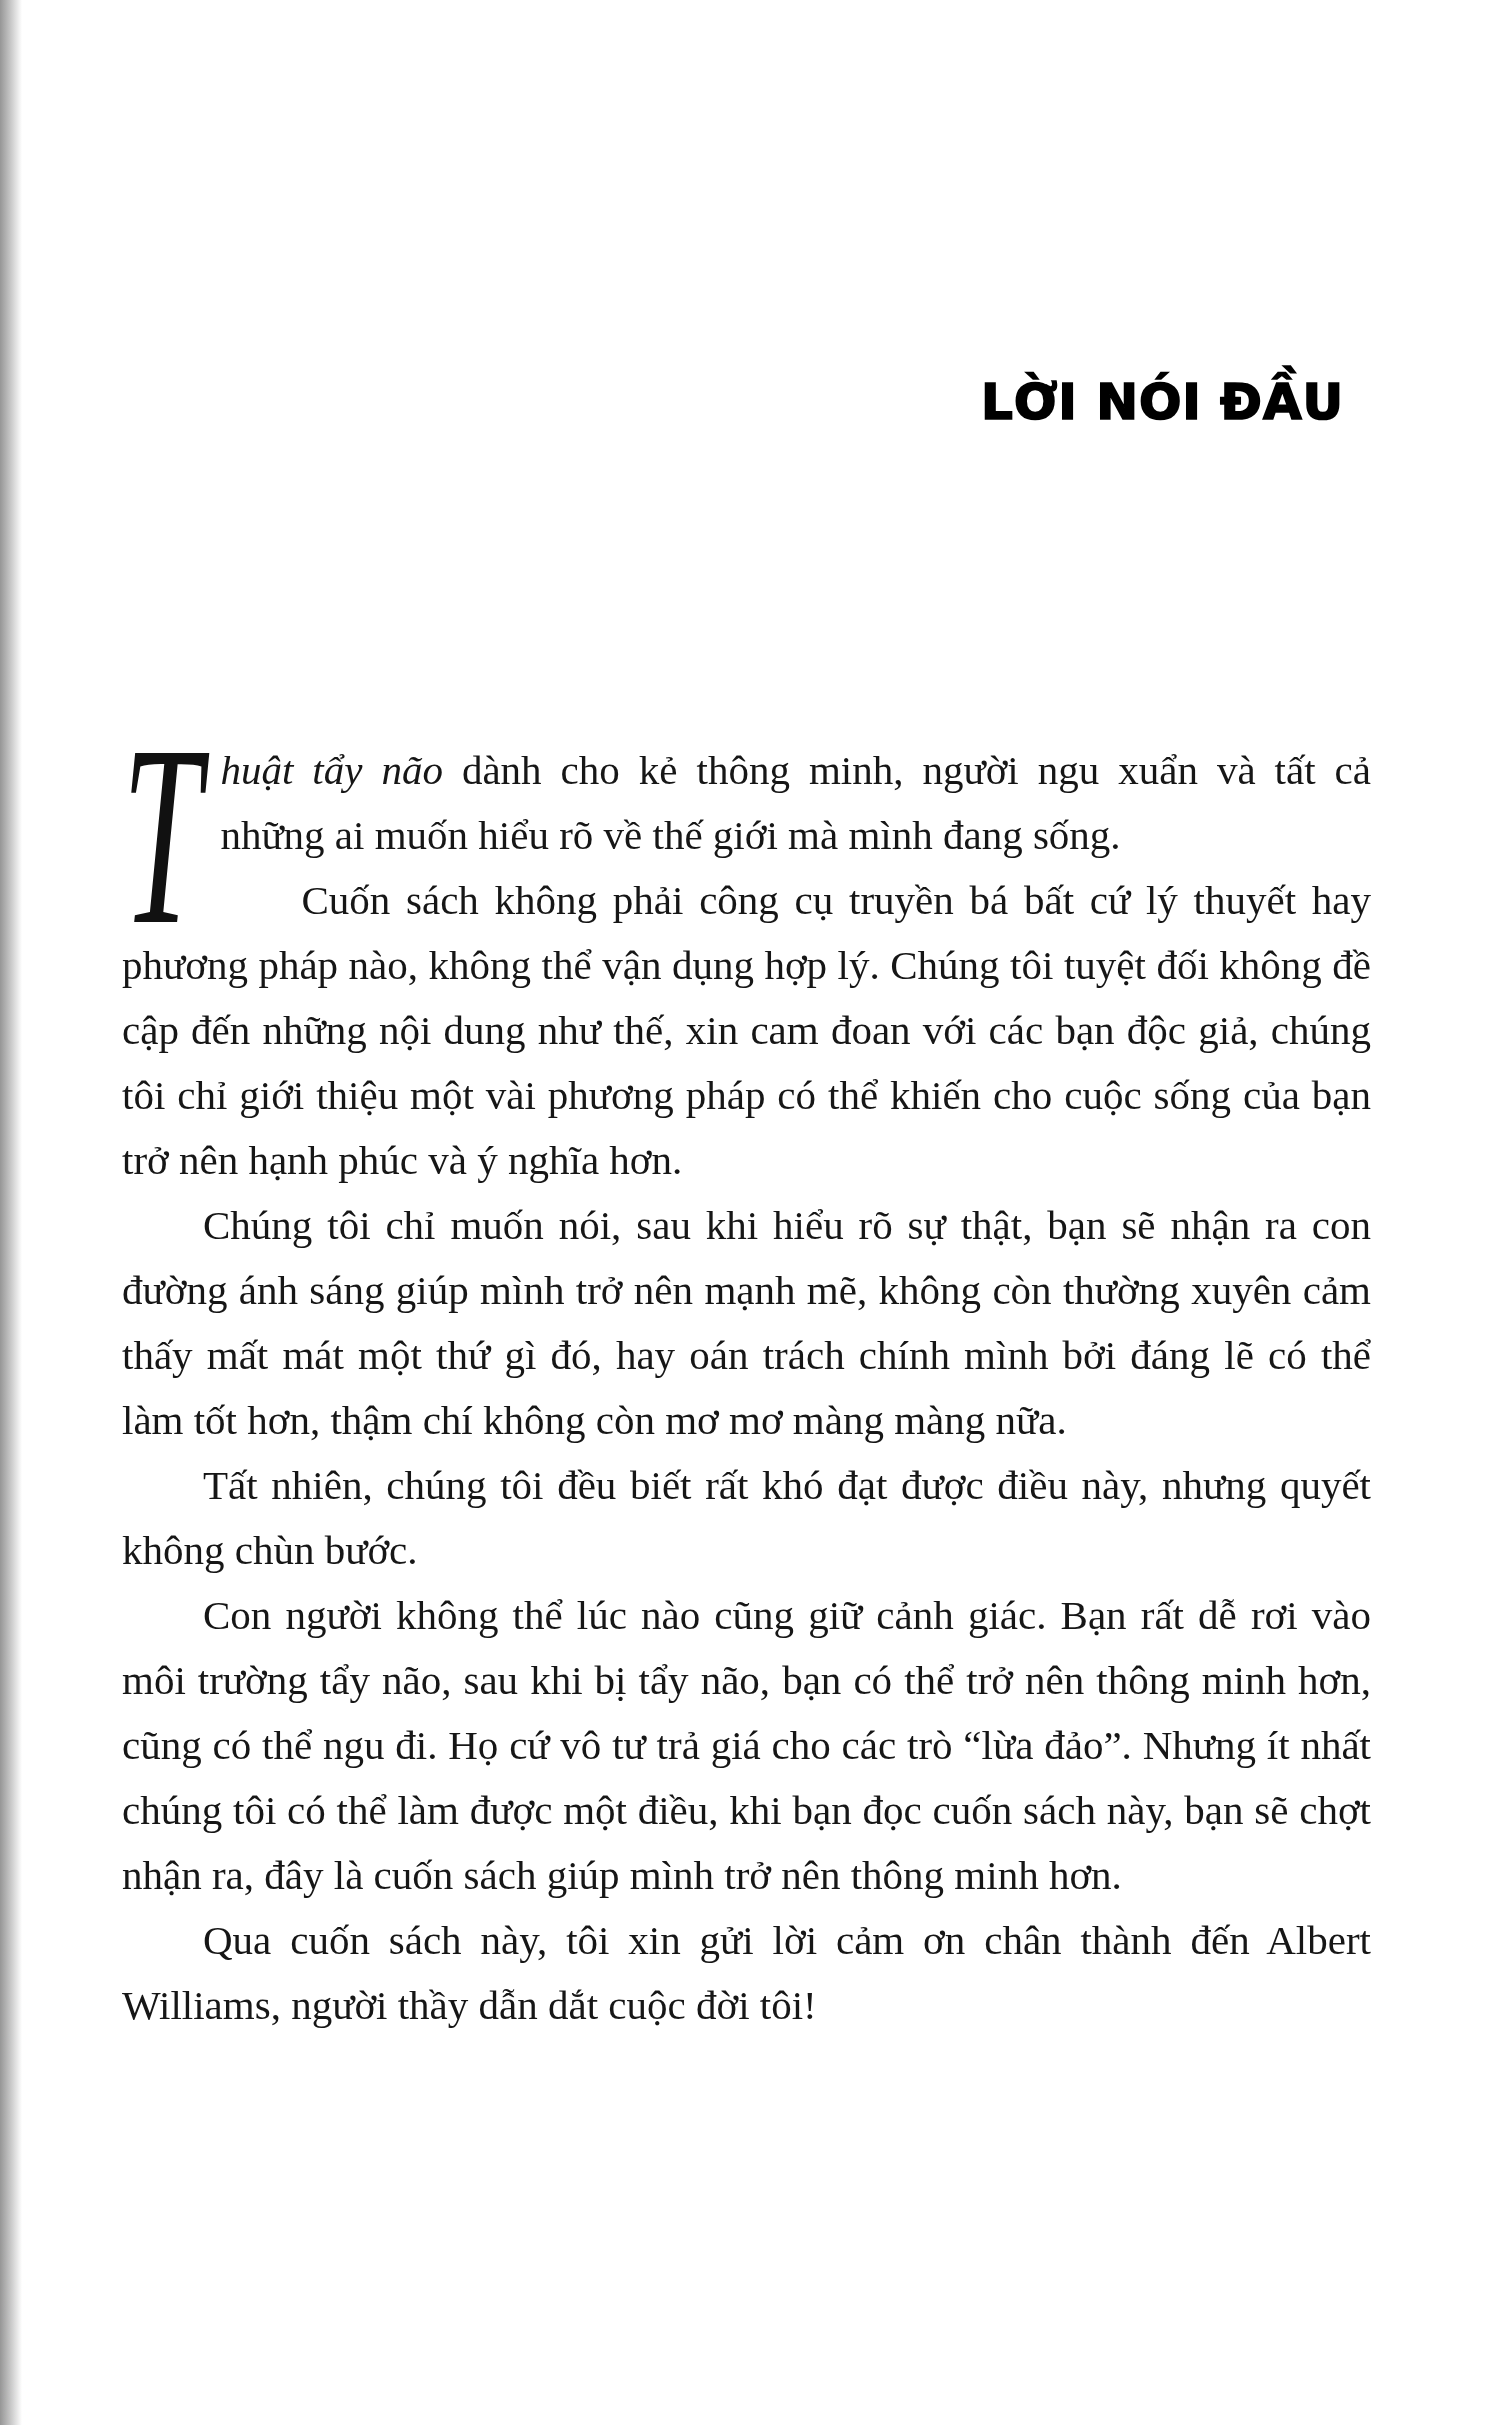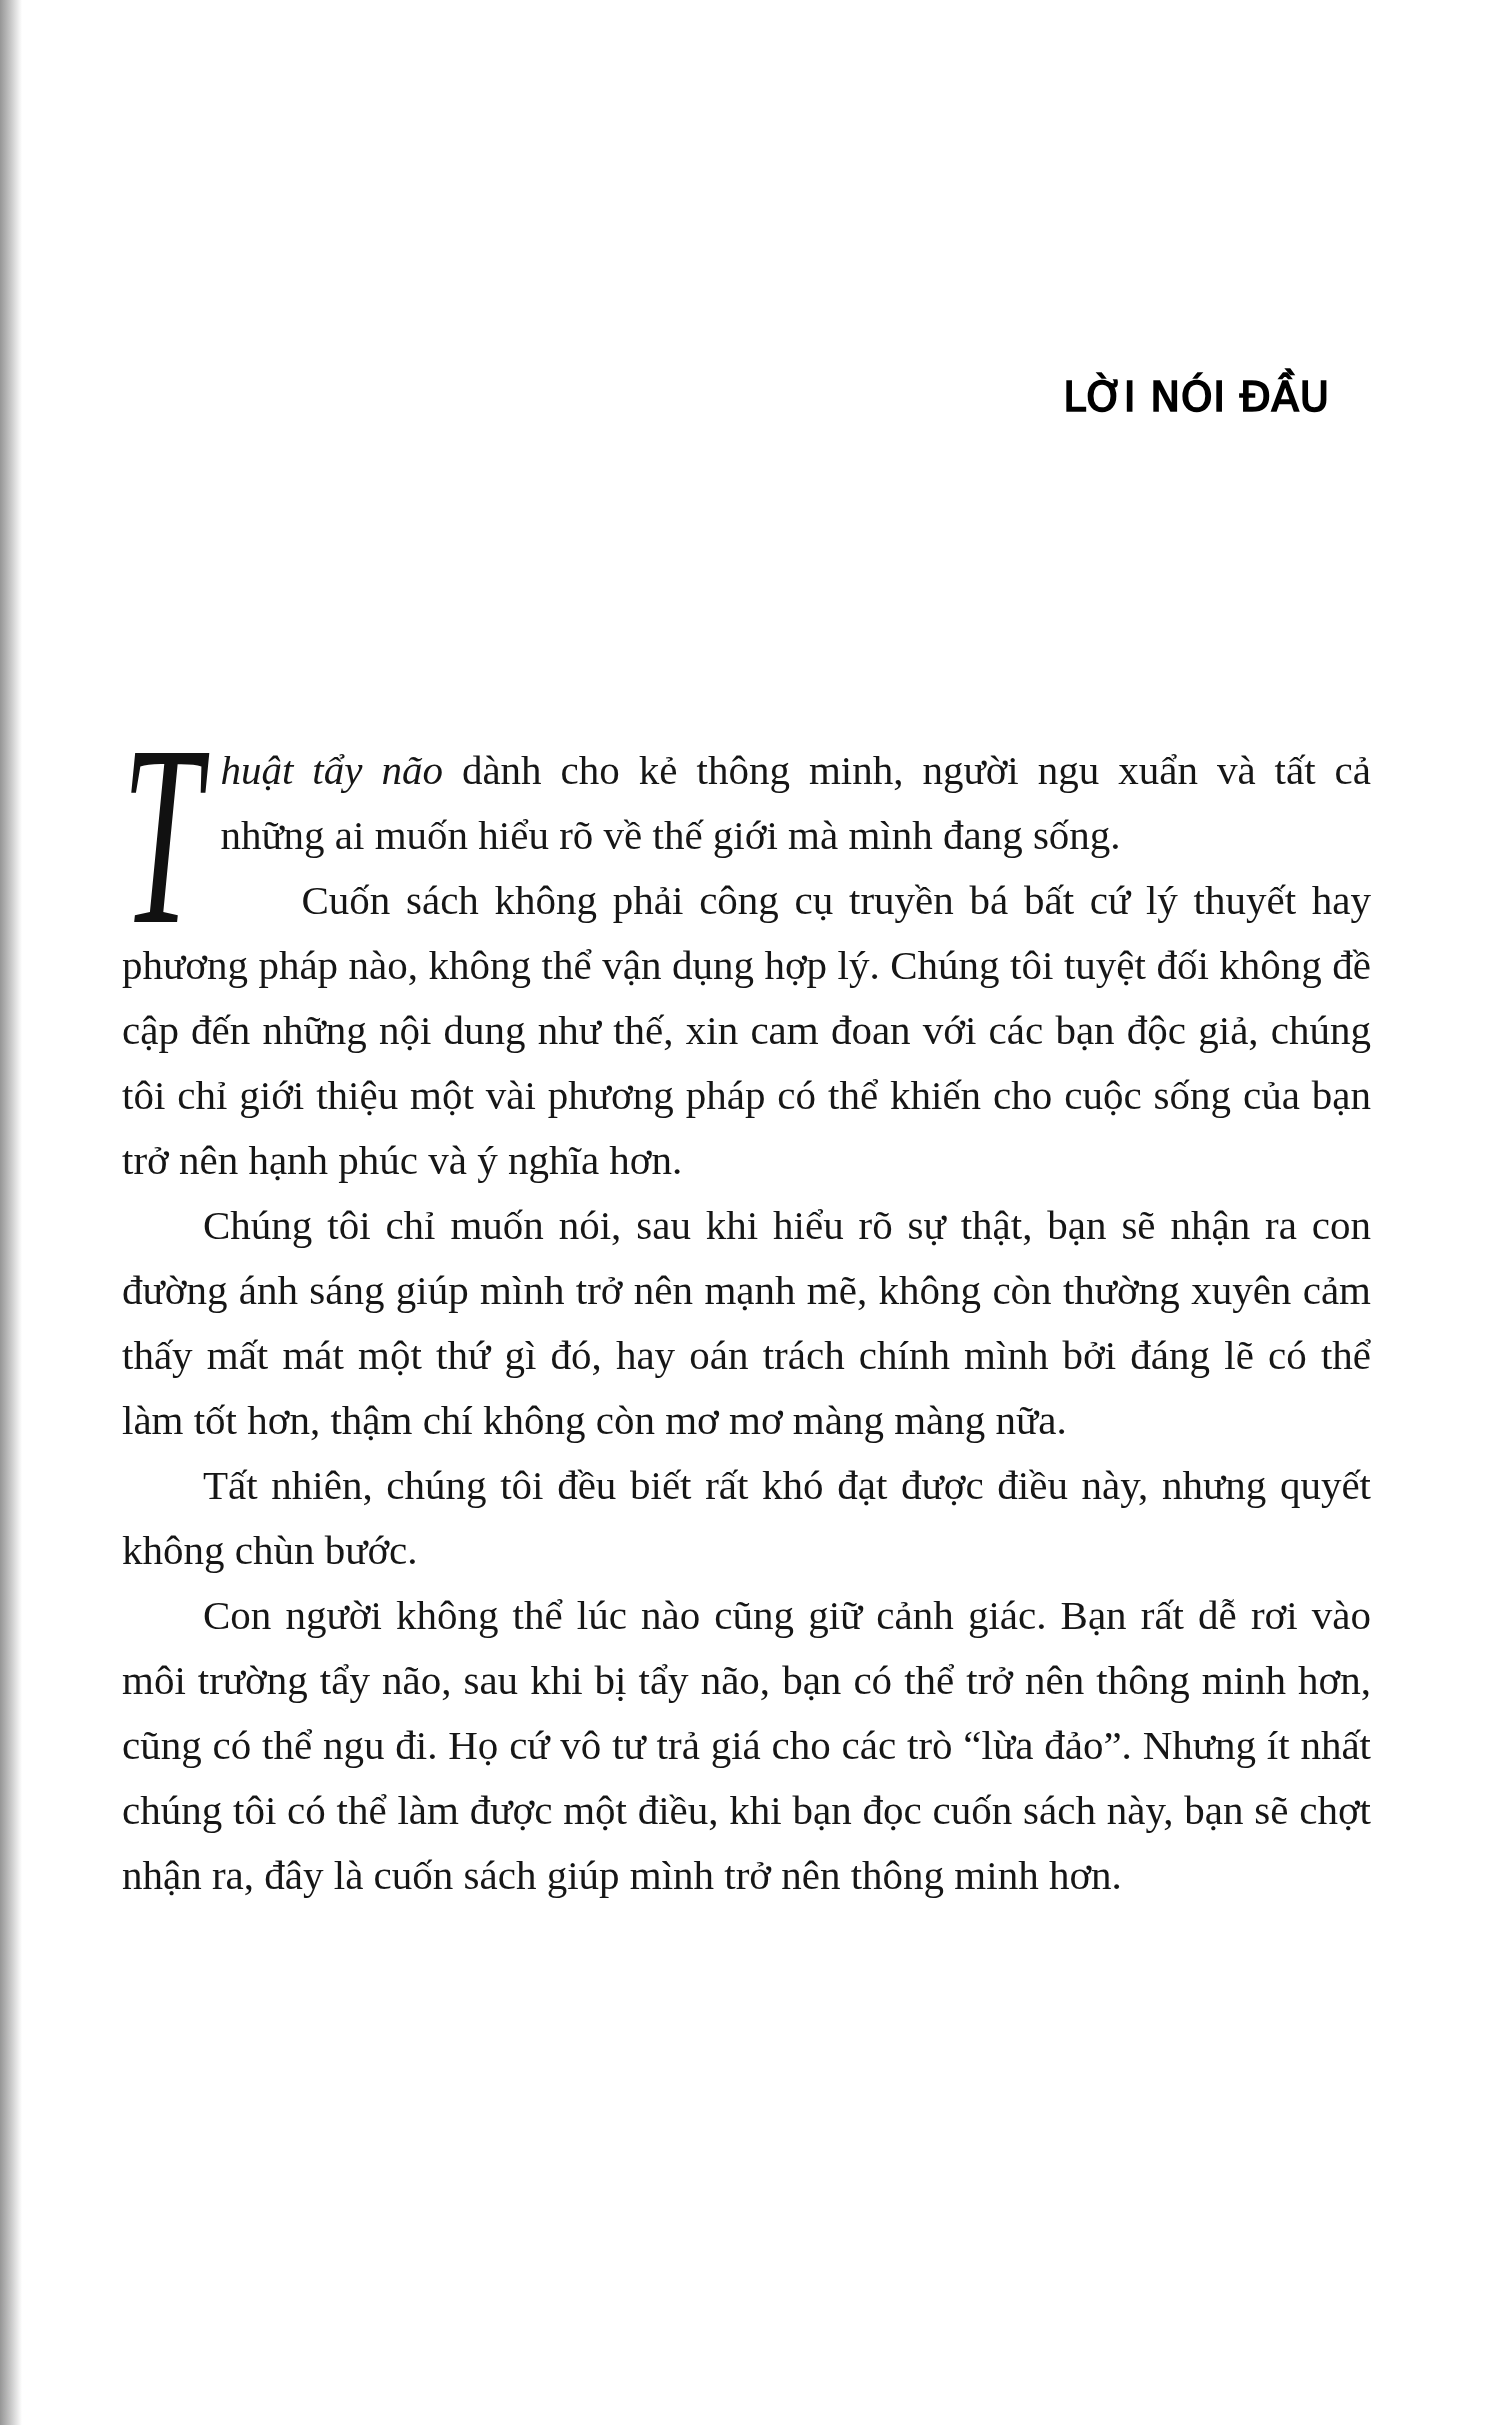--- a/index.html
+++ b/index.html
@@ -20,25 +20,25 @@
     position: absolute;
     left: 0;
     top: 0;
     width: 22.4px;
     height: 100%;
     background: linear-gradient(90deg, #969696 0%, #c4c4c4 45%, #ffffff 100%);
   }
   .title {
     position: absolute;
     top: 377px;
-    right: 180px;
+    right: 166px;
     margin: 0;
     font-family: "DejaVu Sans", sans-serif;
-    font-weight: normal;
-    font-size: 40px;
+    font-weight: bold;
+    font-size: 50px;
     line-height: 1;
     letter-spacing: 0.9px;
     color: #000000;
     -webkit-text-stroke: 1.7px #000000;
     white-space: nowrap;
   }
   .body-text {
     position: absolute;
     left: 122px;
     top: 738px;
@@ -97,17 +97,18 @@
 
     <p class="para indent">Cuốn sách không phải công cụ truyền bá bất cứ lý thuyết hay phương pháp nào, không thể vận dụng hợp lý. Chúng tôi tuyệt đối không đề cập đến những nội dung như thế, xin cam đoan với các bạn độc giả, chúng tôi chỉ giới thiệu một vài phương pháp có thể khiến cho cuộc sống của bạn trở nên hạnh phúc và ý nghĩa hơn.</p>
 
     <p class="para indent">Chúng tôi chỉ muốn nói, sau khi hiểu rõ sự thật, bạn sẽ nhận ra con đường ánh sáng giúp mình trở nên mạnh mẽ, không còn thường xuyên cảm thấy mất mát một thứ gì đó, hay oán trách chính mình bởi đáng lẽ có thể làm tốt hơn, thậm chí không còn mơ mơ màng màng nữa.</p>
 
     <p class="para indent">Tất nhiên, chúng tôi đều biết rất khó đạt được điều này, nhưng quyết không chùn bước.</p>
 
     <p class="para indent">Con người không thể lúc nào cũng giữ cảnh giác. Bạn rất dễ rơi vào môi trường tẩy não, sau khi bị tẩy não, bạn có thể trở nên thông minh hơn, cũng có thể ngu đi. Họ cứ vô tư trả giá cho các trò “lừa đảo”. Nhưng ít nhất chúng tôi có thể làm được một điều, khi bạn đọc cuốn sách này, bạn sẽ chợt nhận ra, đây là cuốn sách giúp mình trở nên thông minh hơn.</p>
 
 
+    <p class="para indent">Qua cuốn sách này, tôi xin gửi lời cảm ơn chân thành đến Albert Williams, người thầy dẫn dắt cuộc đời tôi!</p>
 
   </div>
 
 </div>
 
 
 </body></html>

